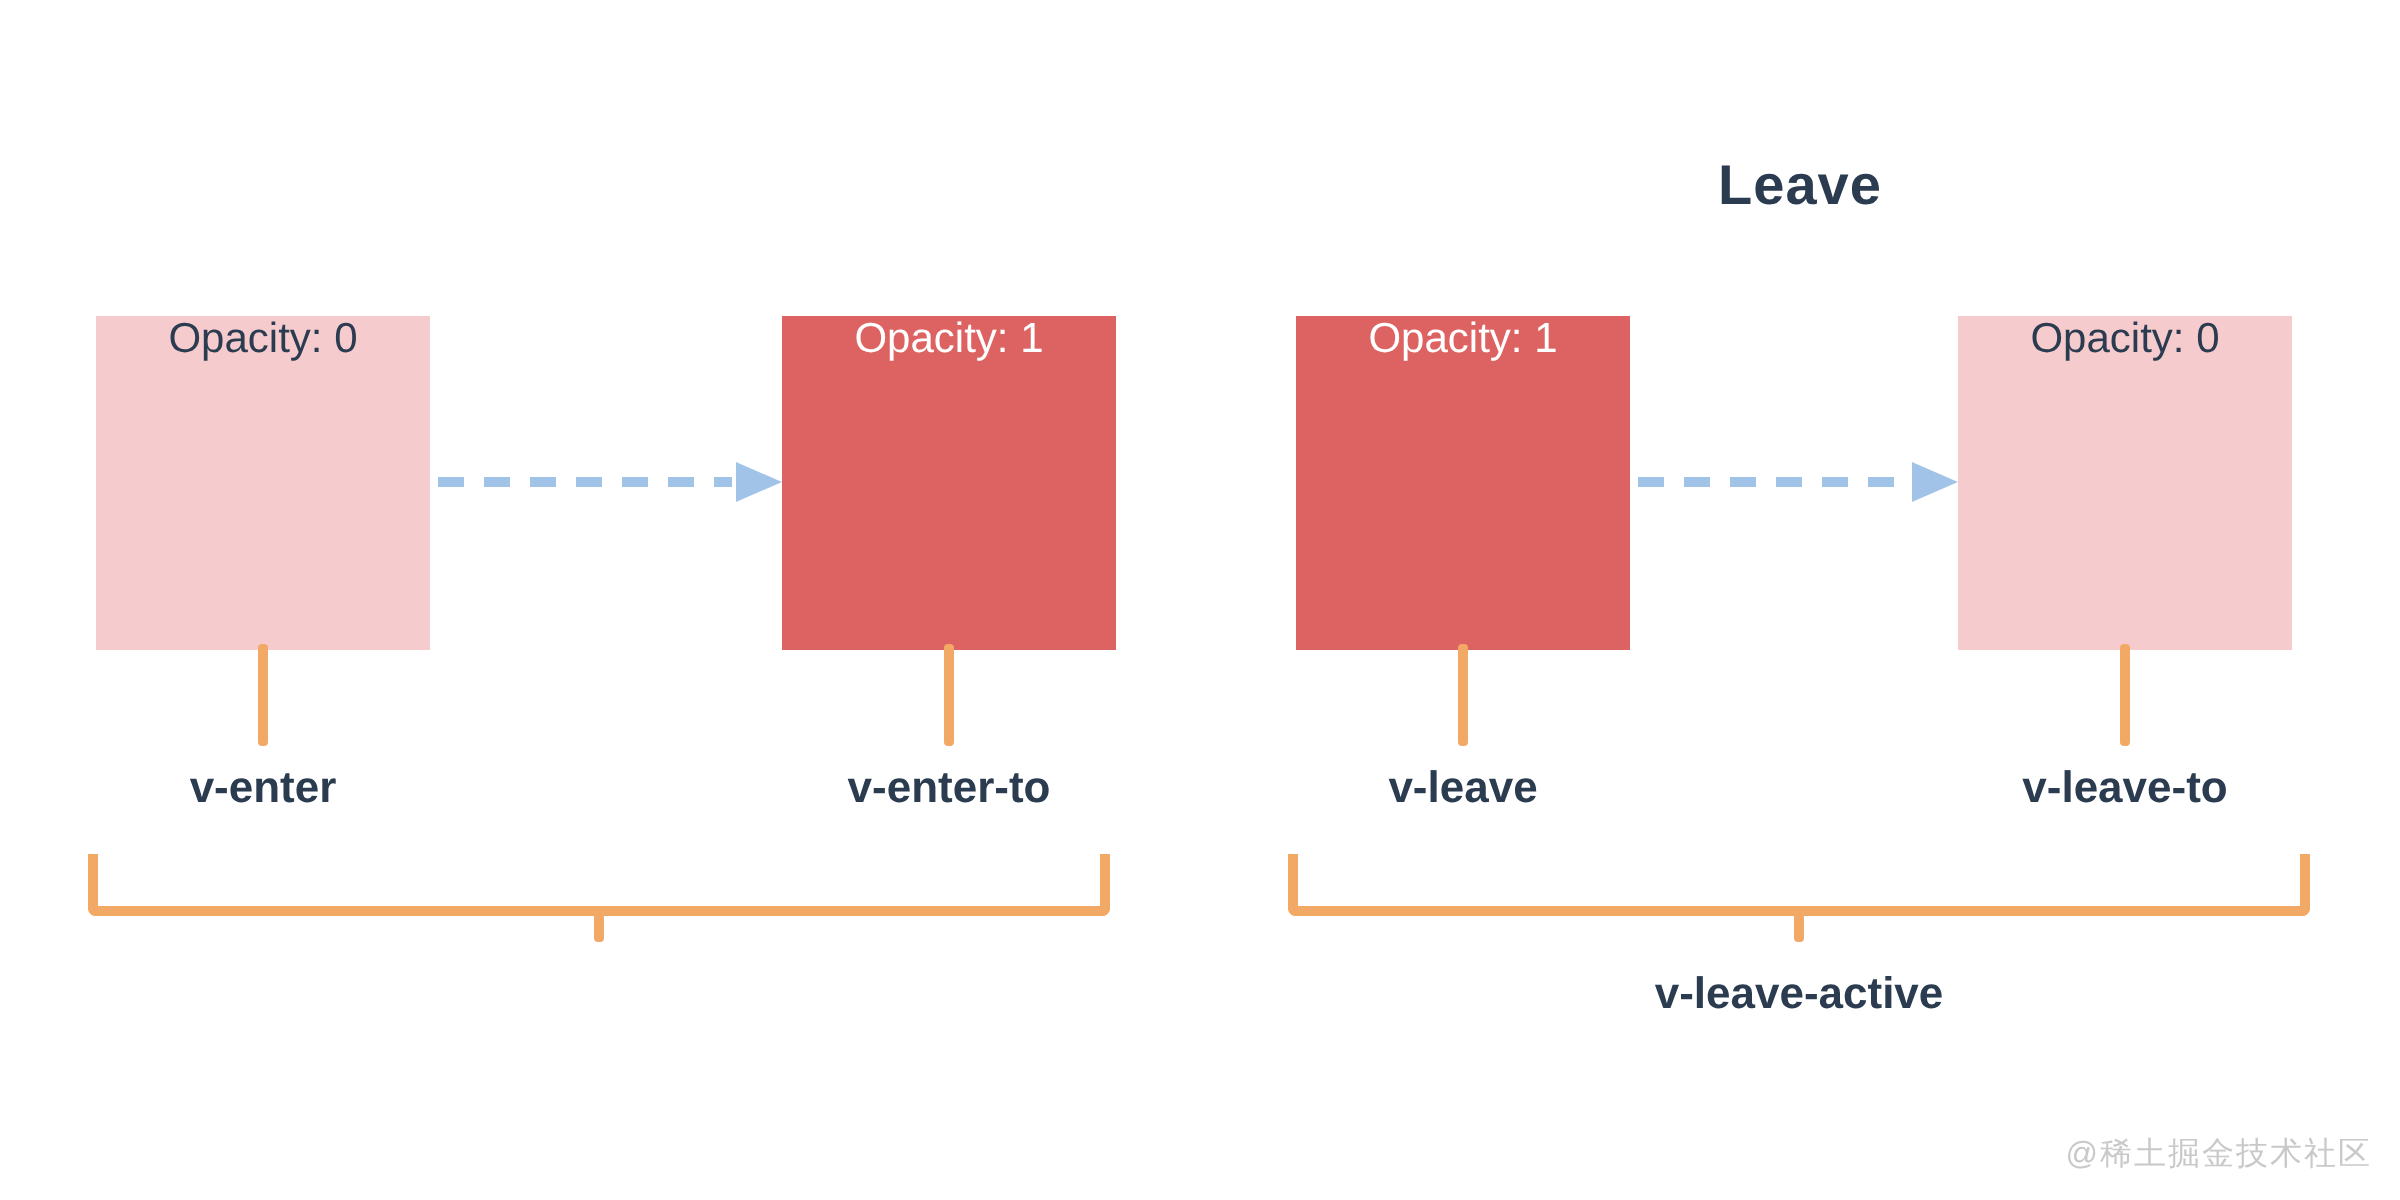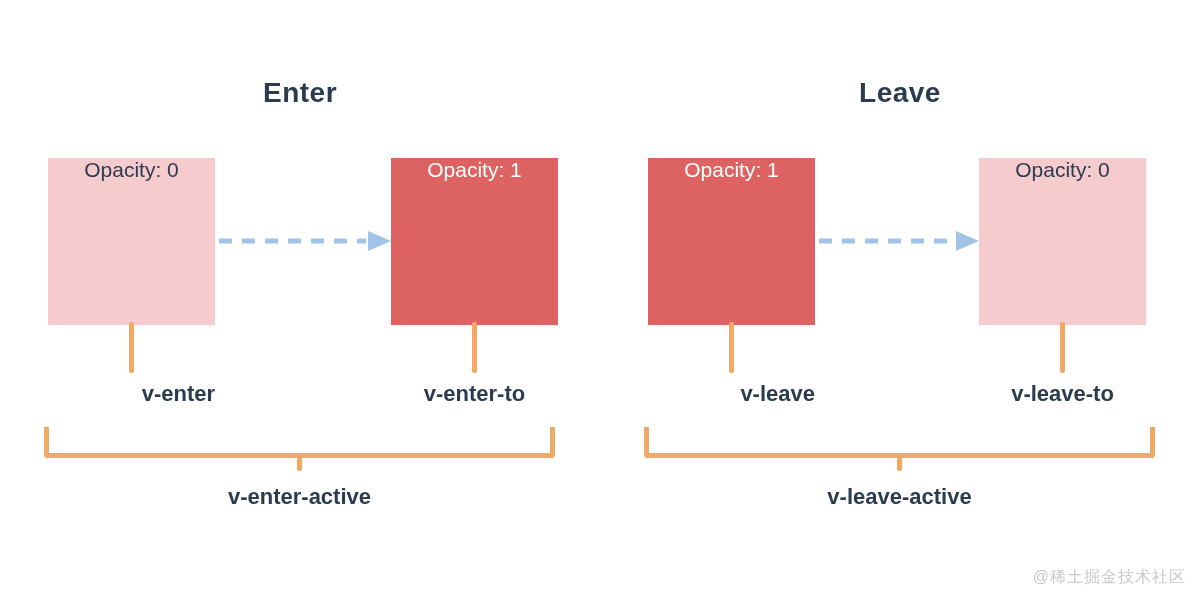--- a/index.html
+++ b/index.html
@@ -50,21 +50,21 @@
   }
   .connector-from { left: 129px; }
   .panel-enter .connector-to { left: 472px; }
   .panel-leave .connector-to { left: 460px; }
 
   .class-label {
     position: absolute; top: 381px; width: 167px;
     text-align: center;
     font-size: 22px; font-weight: 700; color: #2b3c50;
   }
-  .label-from { left: 48px; text-align: right; }
+  .label-from { left: 48px; }
   .panel-enter .label-to { left: 391px; }
   .panel-leave .label-to { left: 379px; }
 
   .bracket {
     position: absolute; left: 44px; top: 427px;
     width: 511px; height: 31px;
     border-left: 5px solid #f3a966;
     border-right: 5px solid #f3a966;
     border-bottom: 5px solid #f3a966;
     border-bottom-left-radius: 4px;
@@ -85,21 +85,20 @@
     position: absolute; right: 14px; bottom: 12px;
     font-size: 16px; color: #c9c9c9; letter-spacing: 1px;
   }
 </style>
 </head>
 <body>
 
 <div class="canvas">
 
   <div class="panel panel-enter">
-    <div class="panel-title">Enter</div>
 
     <div class="state-box box-from box--pink">
       <span>Opacity: 0</span>
     </div>
 
     <div class="arrow">
       <svg width="172" height="26" xmlns="http://www.w3.org/2000/svg" aria-hidden="true">
         <line x1="0" y1="13" x2="147" y2="13" stroke="#a2c3e8" stroke-width="5" stroke-dasharray="13 10"></line>
         <polygon points="149,3 172,13 149,23" fill="#a2c3e8"></polygon>
       </svg>
@@ -111,21 +110,20 @@
 
     <div class="connector connector-from"></div>
     <div class="connector connector-to"></div>
 
     <div class="class-label label-from">v-enter</div>
     <div class="class-label label-to">v-enter-to</div>
 
     <div class="bracket"></div>
     <div class="bracket-tick"></div>
 
-    <div class="active-label">v-enter-active</div>
   </div>
 
   <div class="panel panel-leave">
     <div class="panel-title">Leave</div>
 
     <div class="state-box box-from box--red">
       <span>Opacity: 1</span>
     </div>
 
     <div class="arrow">

